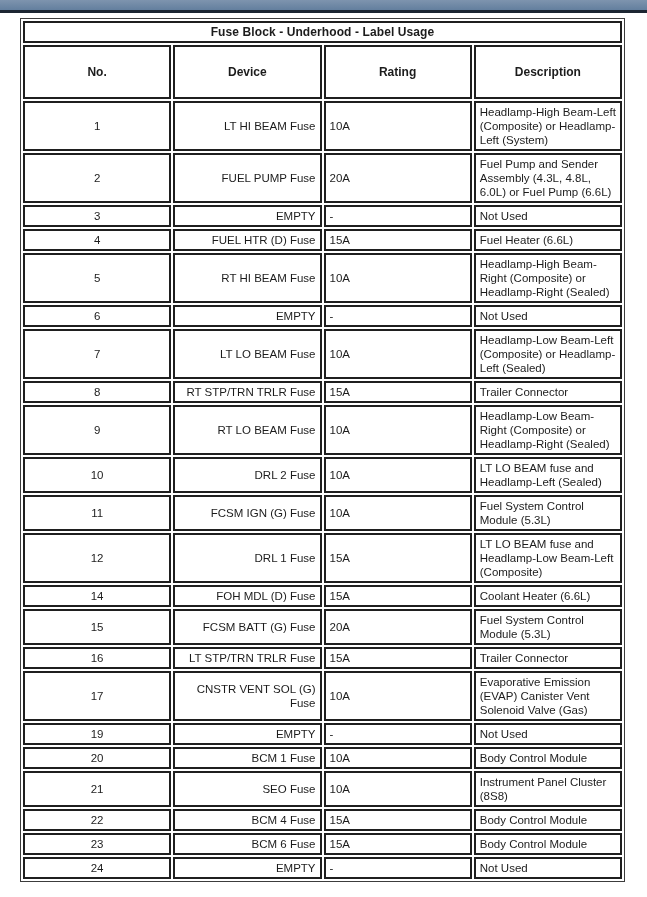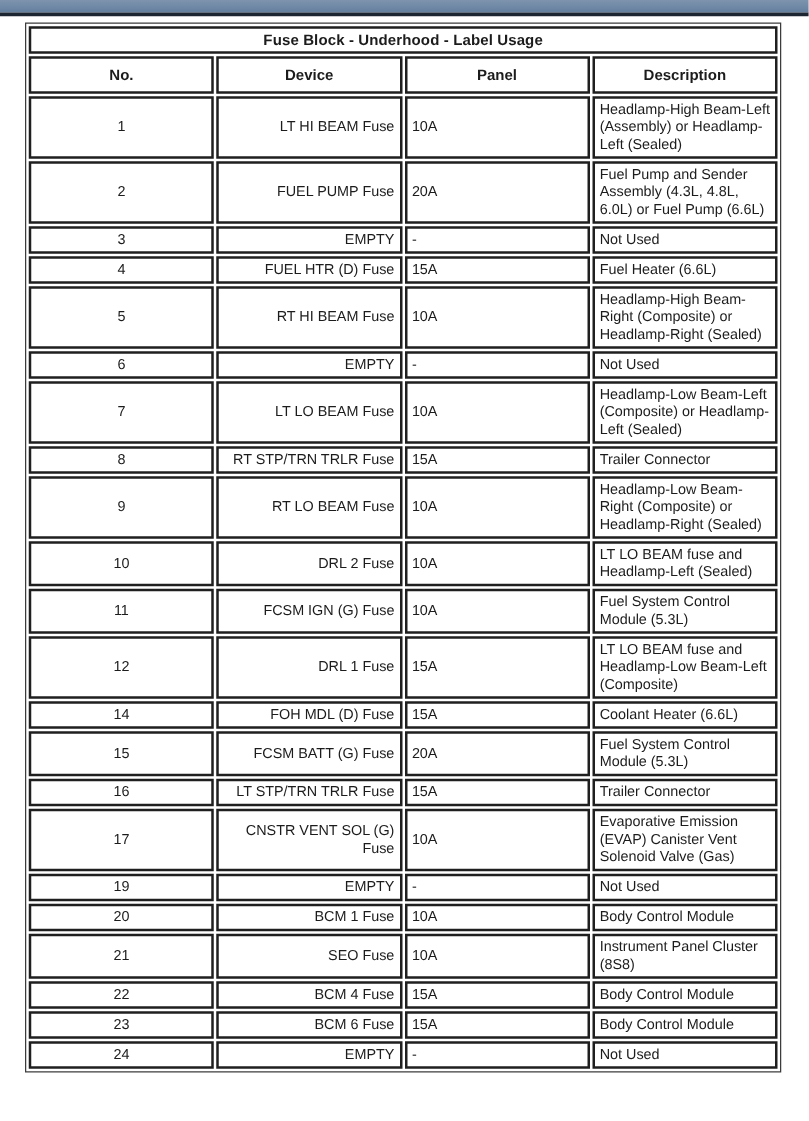--- a/index.html
+++ b/index.html
@@ -42,21 +42,21 @@
     font-size: 12px;
     font-weight: bold;
     text-align: center;
     padding: 3px 4px;
     letter-spacing: 0.1px;
   }
   tr.header-row th {
     font-size: 12px;
     font-weight: bold;
     text-align: center;
-    padding: 6px 4px;
+    padding: 18px 4px;
   }
   td {
     font-size: 11.5px;
     line-height: 14px;
   }
   .col-no         { width: 30px;  text-align: center; }
   .col-device     { width: 168px; text-align: right; }
   .col-rating     { width: 48px;  text-align: left; }
   .col-description{ text-align: left; }
 </style>
@@ -67,30 +67,30 @@
 
 <div class="table-wrap">
   <table class="fuse-table">
     <thead>
       <tr>
         <th class="table-title" colspan="4">Fuse Block - Underhood - Label Usage</th>
       </tr>
       <tr class="header-row">
         <th class="col-no">No.</th>
         <th class="col-device">Device</th>
-        <th class="col-rating">Panel</th>
+        <th class="col-rating">Rating</th>
         <th class="col-description">Description</th>
       </tr>
     </thead>
     <tbody>
         <tr>
           <td class="col-no">1</td>
           <td class="col-device">LT HI BEAM Fuse</td>
           <td class="col-rating">10A</td>
-          <td class="col-description">Headlamp-High Beam-Left (Assembly) or Headlamp-Left (Sealed)</td>
+          <td class="col-description">Headlamp-High Beam-Left (Composite) or Headlamp-Left (System)</td>
         </tr>
         <tr>
           <td class="col-no">2</td>
           <td class="col-device">FUEL PUMP Fuse</td>
           <td class="col-rating">20A</td>
           <td class="col-description">Fuel Pump and Sender Assembly (4.3L, 4.8L, 6.0L) or Fuel Pump (6.6L)</td>
         </tr>
         <tr>
           <td class="col-no">3</td>
           <td class="col-device">EMPTY</td>

